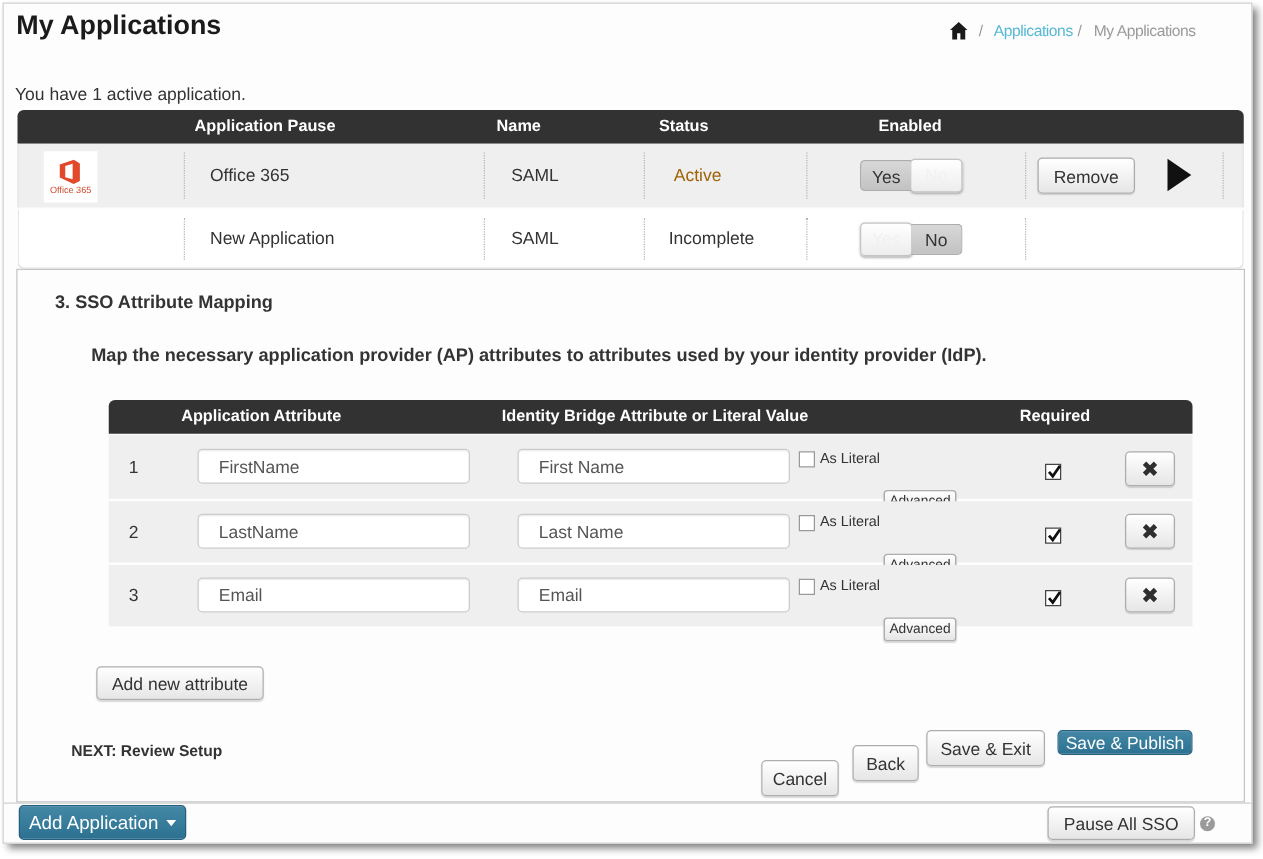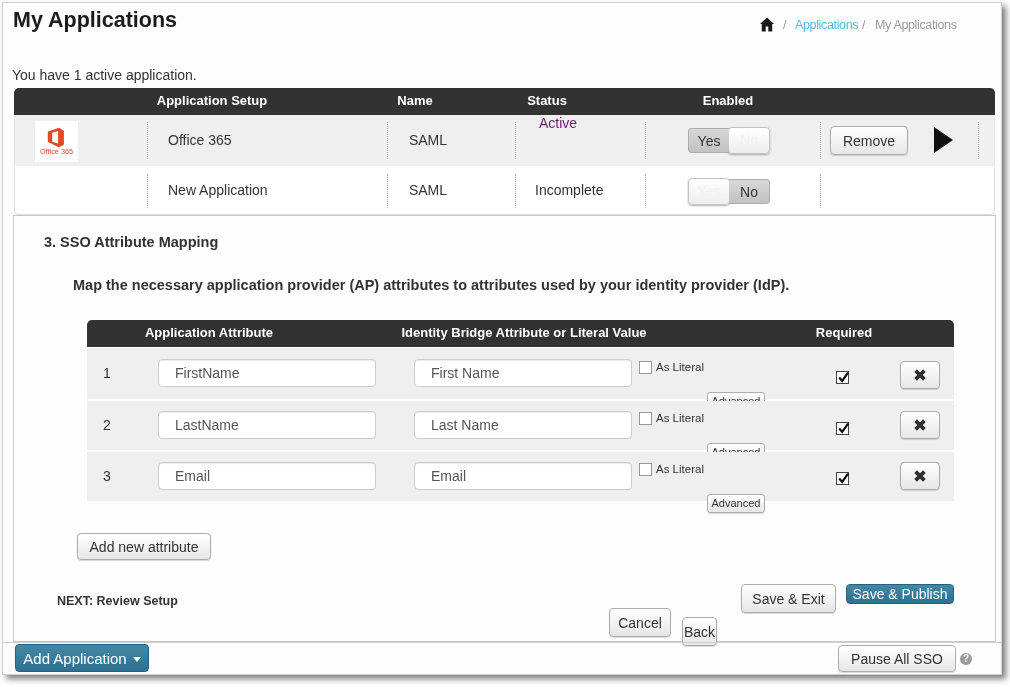--- a/index.html
+++ b/index.html
@@ -60,21 +60,21 @@
 .aslit-cb { left:552px; top:13px; }
 .aslit { position:absolute; left:569px; top:13px; font-size:11.5px; color:#333; }
 .adv { left:620px; top:12px; width:58px; height:19px; font-size:11px; line-height:17px; border-radius:3px;margin-top:32px; }
 .req-cb { left:749px; top:23px; border:1px solid #444; }
 .xbtn { left:813px; top:13px; width:40px; height:28px; display:flex; align-items:center; justify-content:center; padding:0; }
 .check { position:absolute; left:0px; top:-1px; }
 
 .addattr { left:74px; top:530px; width:134px; height:27px; font-size:14px; }
 .next { left:54px; top:591px; font-size:12.5px; font-weight:bold; color:#333; }
 .b-cancel { left:606px; top:581px; width:62px; height:29px;margin-top:24px; }
-.b-back { left:679px; top:614px; width:35px; height:29px; }
+.b-back { left:679px; top:593px; width:53px; height:29px; }
 .b-save { left:738px; top:581px; width:95px; height:29px; }
 .b-pub { left:843px; top:581px; width:108px; height:20px; }
 
 .botsep { left:0; top:639px; width:998px; height:1px; background:#cfcfcf; }
 .addapp { left:12px; top:641px; width:134px; height:28px; font-size:15px; border-radius:4px; }
 .pause { left:835px; top:642px; width:118px; height:27px; }
 .qmark { left:957px; top:650px; width:12px; height:12px; border-radius:50%; background:#9a9a9a; color:#fff; font-size:10px; font-weight:bold; text-align:center; line-height:12px; }
 .caret { display:inline-block; width:0; height:0; border-top:5px solid #fff; border-left:4px solid transparent; border-right:4px solid transparent; margin-left:6px; position:relative; top:-2px; }
 </style>
 </head>
@@ -87,29 +87,29 @@
       </svg>
     <span style="left:780px;">/</span>
       <a style="left:792px;">Applications</a>
       <span style="left:859px;">/</span>
       <span style="left:872px;">My Applications</span>
   </div>
   <div class="abs youhave">You have 1 active application.</div>
 
   <div class="abs apptable">
     <div class="ahead">
-      <span style="left:198px;">Application Setup</span>
+      <span style="left:198px;">Application Pause</span>
       <span style="left:401px;">Name</span>
       <span style="left:533px;">Status</span>
       <span style="left:714px;">Enabled</span>
     </div>
     <div class="arow1">
       <div class="cellname" style="top:17px;">Office 365</div>
       <div class="cellsaml" style="top:17px;">SAML</div>
-      <div class="cellstatus" style="top:0;color:#701a75;text-align:center;">Active</div>
+      <div class="cellstatus" style="top:17px;color:#a16207;text-align:center;">Active</div>
       <div class="dots" style="left:132px;top:7px;height:37px;"></div>
       <div class="dots" style="left:372px;top:7px;height:37px;"></div>
       <div class="dots" style="left:500px;top:7px;height:37px;"></div>
       <div class="dots" style="left:630px;top:7px;height:37px;"></div>
       <div class="dots" style="left:805px;top:7px;height:37px;"></div>
       <div class="dots" style="left:963px;top:7px;height:37px;"></div>
     </div>
     <div class="arow2">
       <div class="cellname" style="top:14px;">New Application</div>
       <div class="cellsaml" style="top:14px;">SAML</div>

